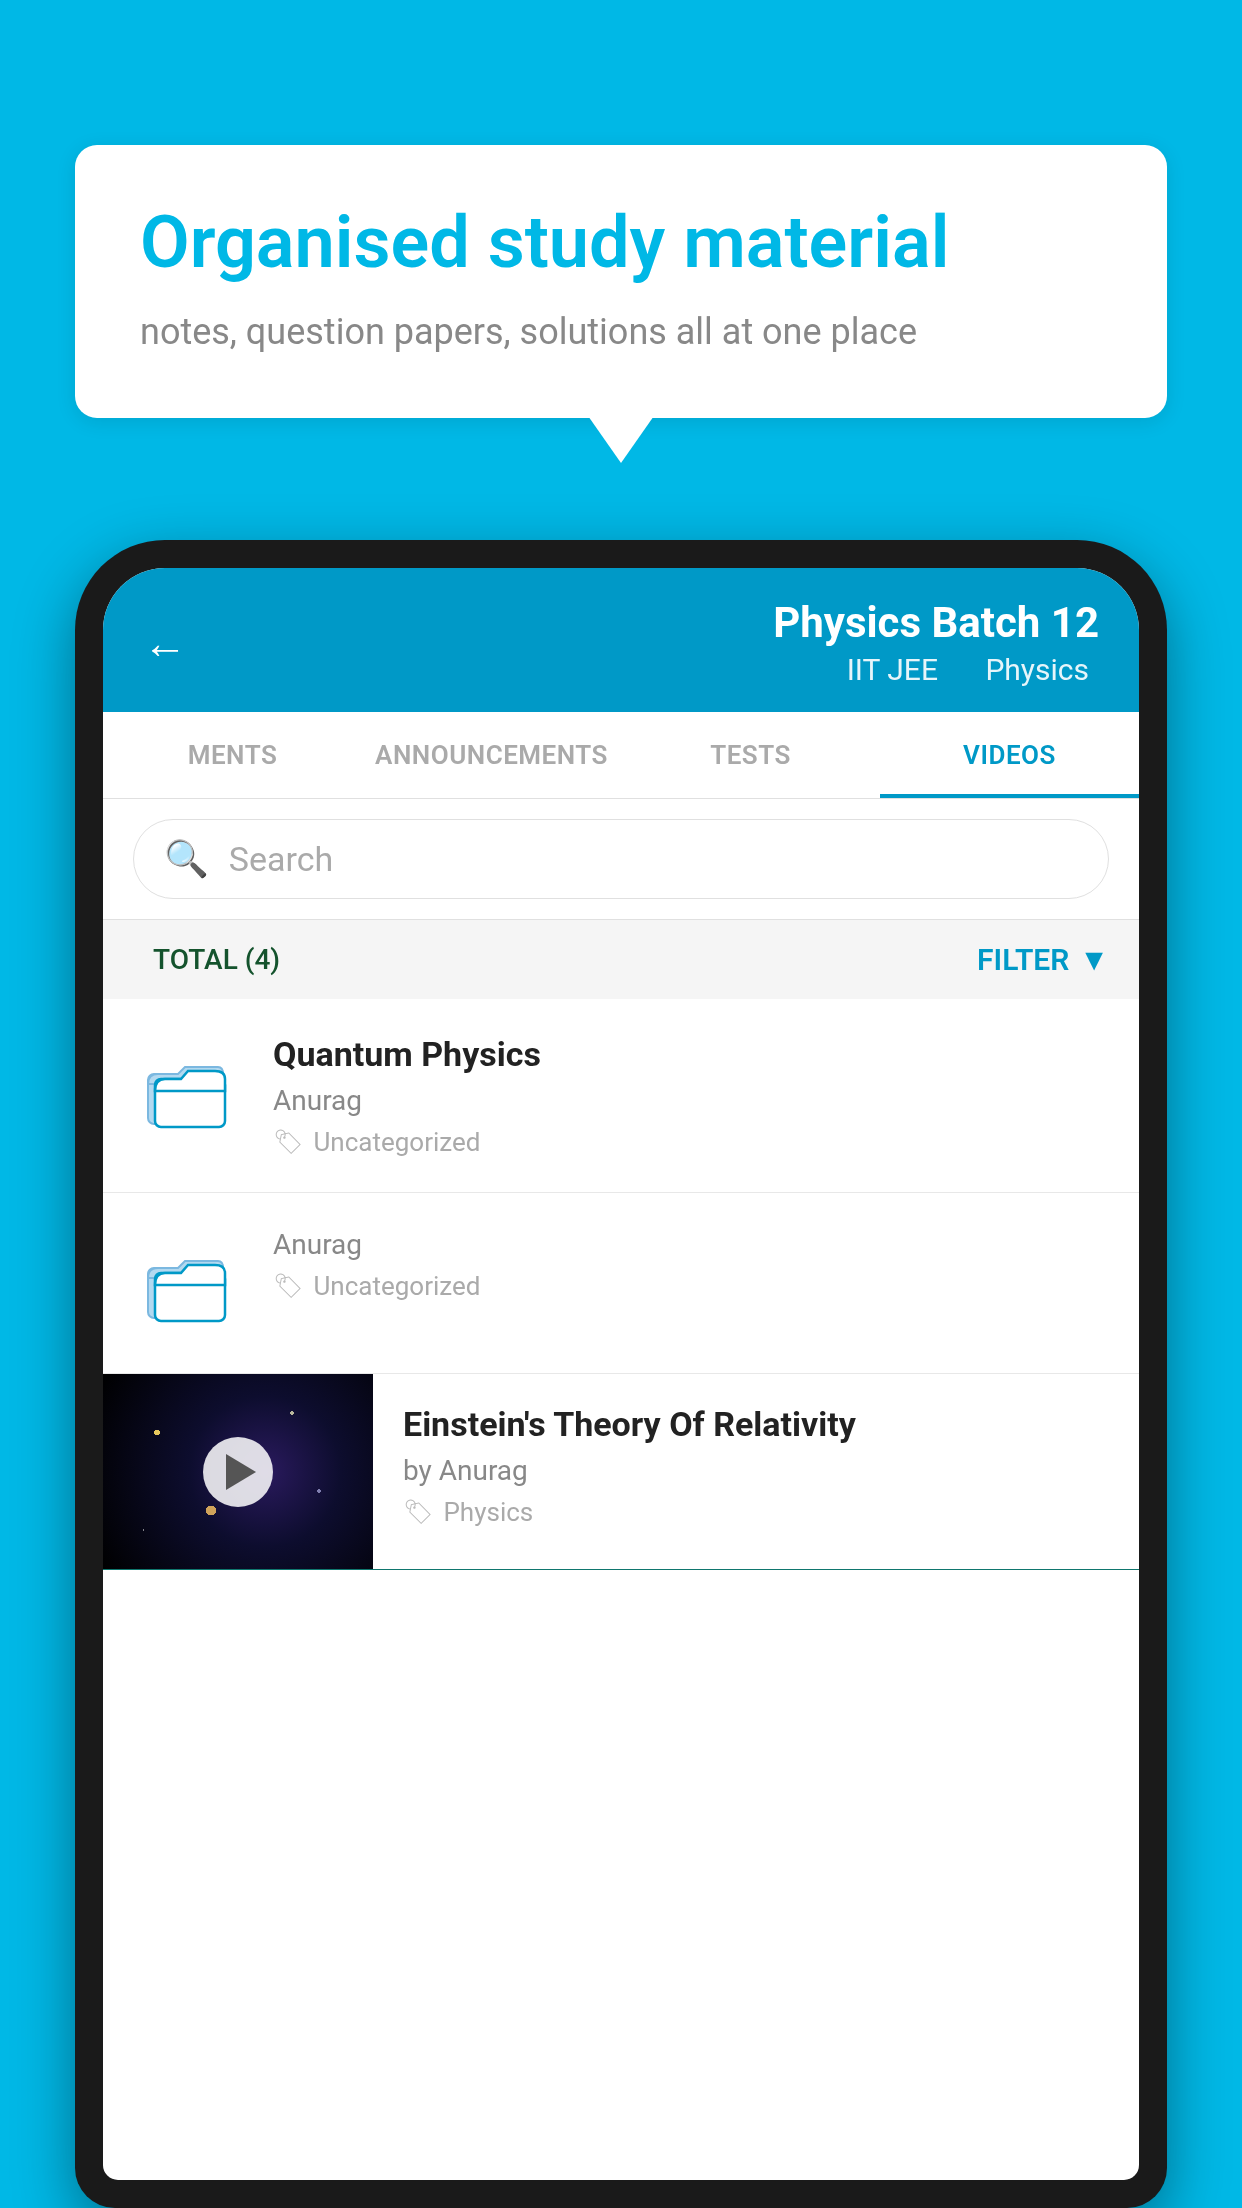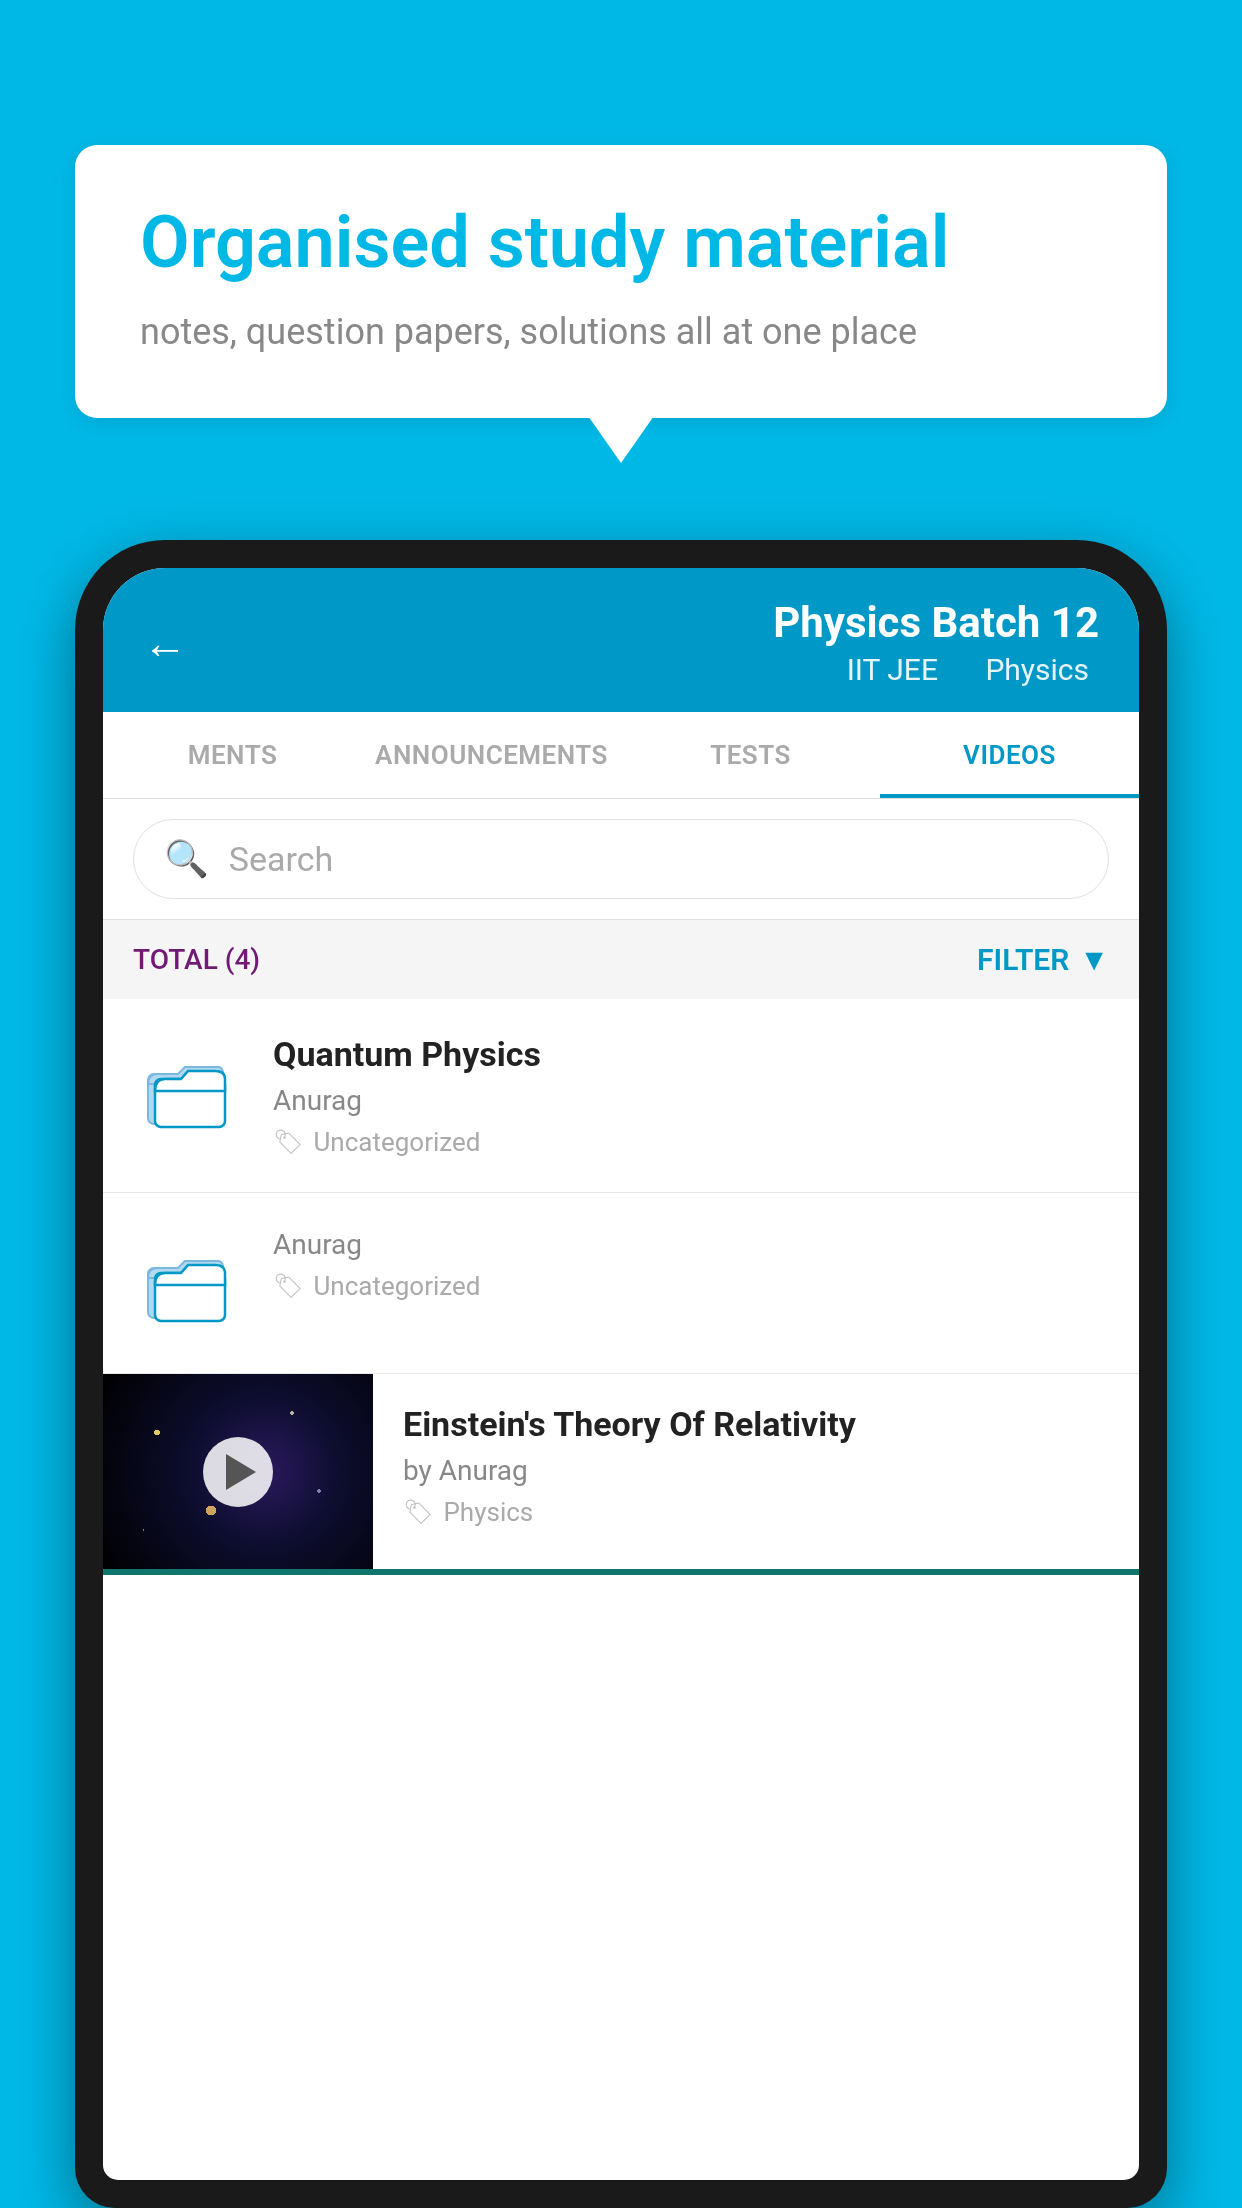--- a/index.html
+++ b/index.html
@@ -220,23 +220,24 @@
     
     .filter-bar {
       background: #f5f5f5;
       padding: 22px 30px;
       display: flex;
       align-items: center;
       justify-content: space-between;
     }
 
     .total-count {
-      color: #701a75;
+      color: #14532d;
       font-size: 28px;
       font-weight: 500;
+      margin-left: 20px;
     }
 
     .filter-button {
       color: #0099c7;
       font-size: 30px;
       font-weight: 600;
       display: flex;
       align-items: center;
       gap: 10px;
       cursor: pointer;
@@ -300,21 +301,21 @@
       color: #bbb;
     }
 
     
     .video-item-with-thumb {
       display: flex;
       align-items: flex-start;
       padding: 0 0 0 0;
       gap: 30px;
       cursor: pointer;
-      border-bottom: 6px solid #0f766e;
+      border-bottom: 1px solid #0f766e;
     }
 
     .video-thumbnail {
       width: 270px;
       height: 195px;
       flex-shrink: 0;
       position: relative;
       overflow: hidden;
       background: #111;
     }

